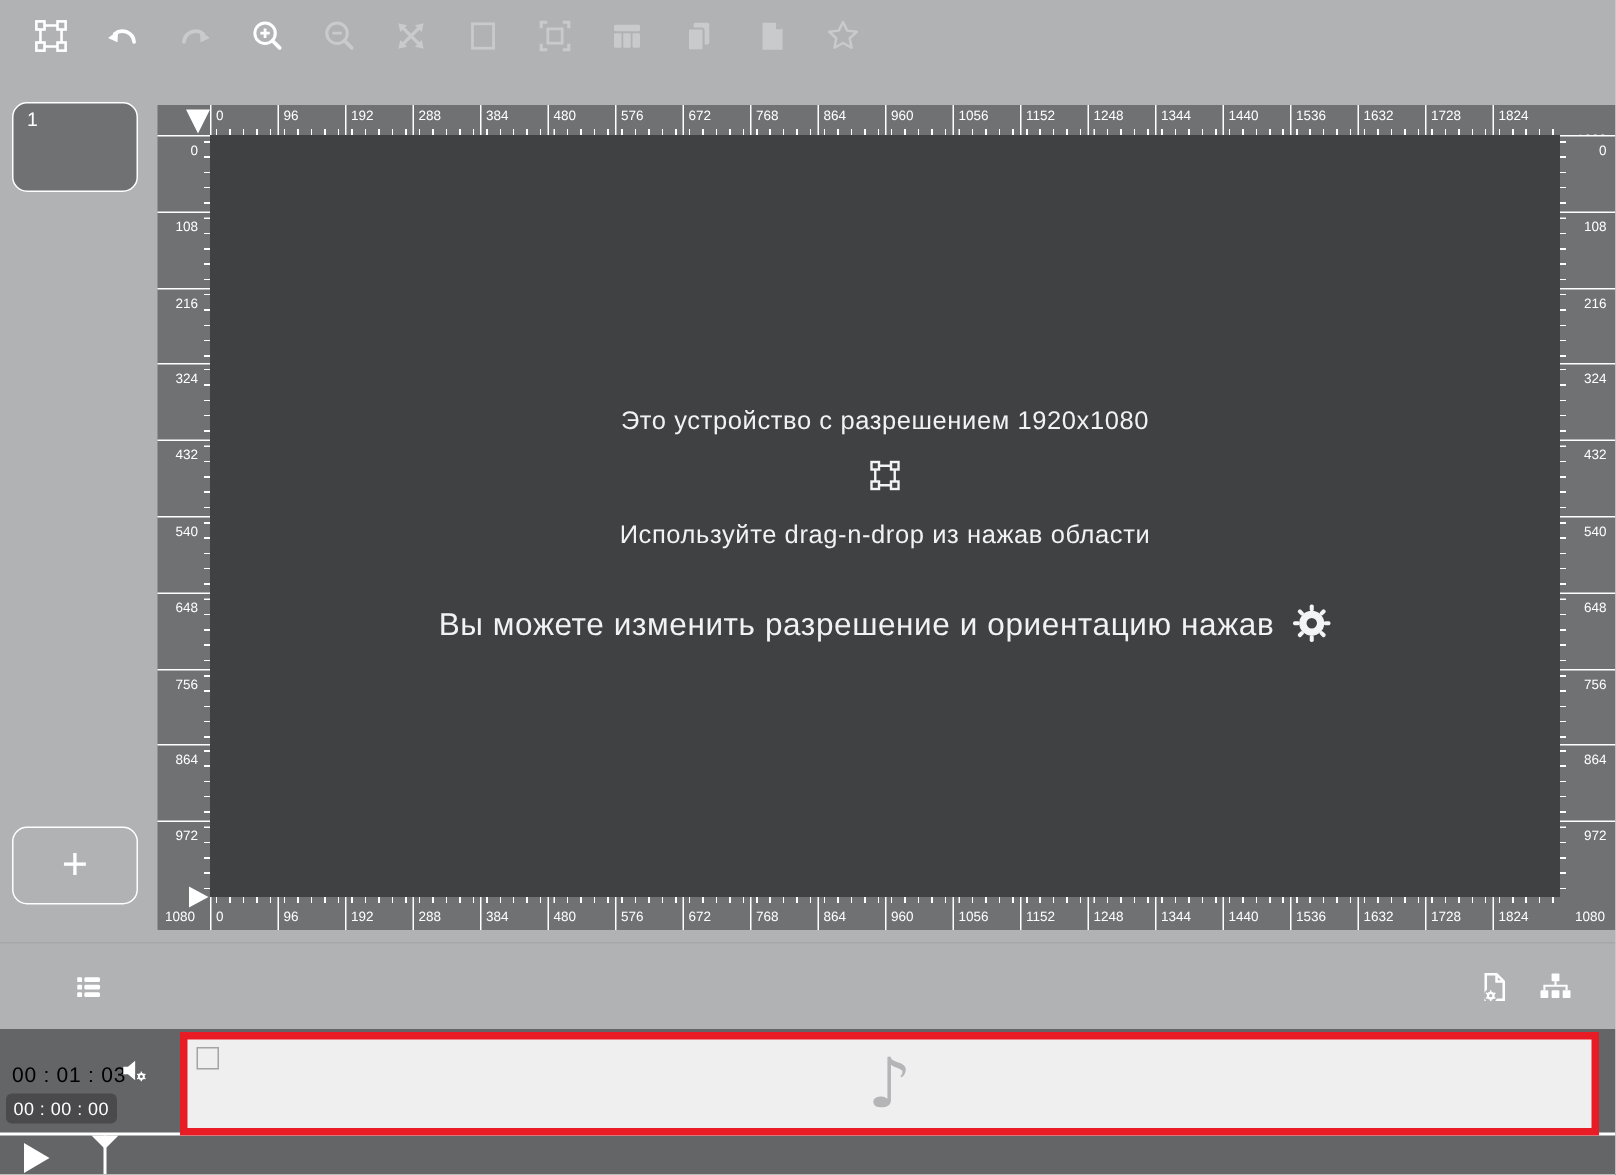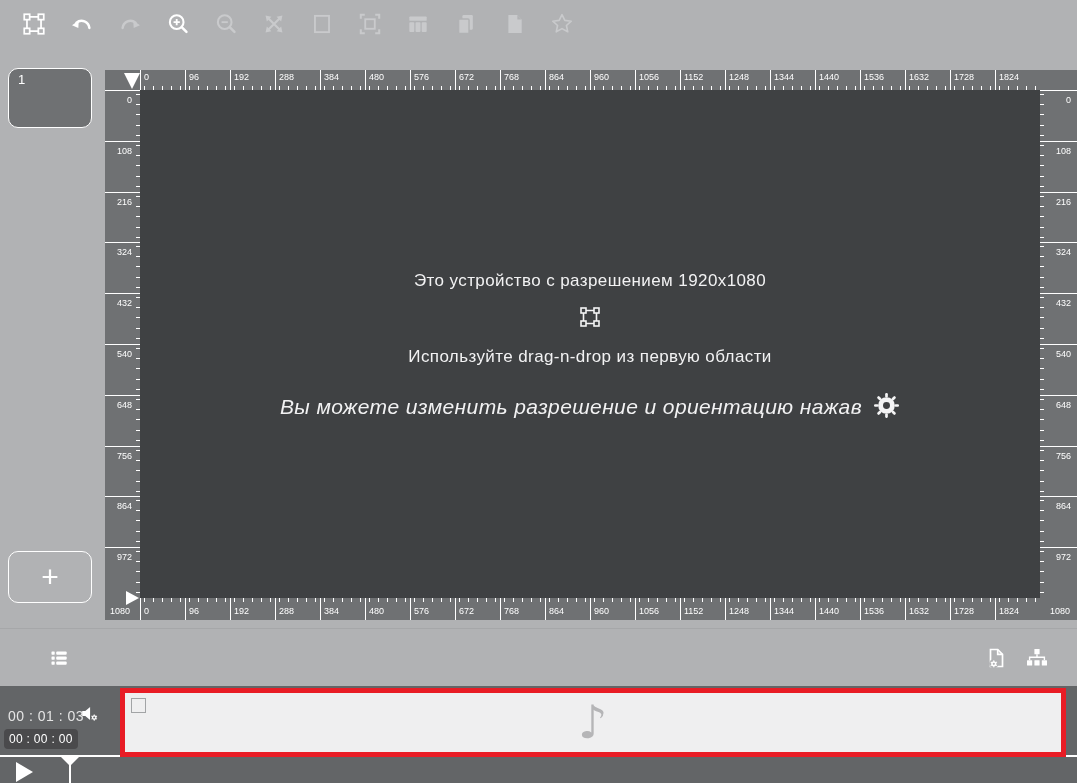--- a/index.html
+++ b/index.html
@@ -20,21 +20,21 @@
   .slide-num{position:absolute;left:9px;top:3px;color:#ffffff;font-size:13px;}
   .add-slide{position:absolute;left:8px;top:551px;width:84px;height:52px;border:1.5px solid #ffffff;
              border-radius:10px;box-sizing:border-box;display:flex;align-items:center;justify-content:center;
              color:#ffffff;font-size:30px;font-weight:300;cursor:pointer;}
 
   
   .canvas{position:absolute;left:140px;top:90px;width:900px;height:508px;background:#3f4143;}
   .canvas-msgs{position:absolute;left:0;top:178px;width:100%;display:flex;flex-direction:column;
                align-items:center;color:#f2f2f3;}
   .msg{display:flex;align-items:flex-end;gap:11px;font-size:17px;letter-spacing:.4px;margin-bottom:15px;height:23px;}
-  .msg.large{font-size:21px;margin-top:14px;font-style:italic;}
+  .msg.large{font-size:21px;margin-top:24px;}
   .msg-icon{display:flex;}
   .msg-icon svg{width:24px;height:24px;display:block;color:#f4f4f5;}
   .msg.large .msg-icon svg{width:27px;height:27px;}
 
   
   .ruler{position:absolute;background:#6f7173;color:#ffffff;font-size:9px;}
   #ruler-top{left:105px;top:70px;width:972px;height:20px;}
   #ruler-bottom{left:105px;top:598px;width:972px;height:22px;}
   #ruler-left{left:105px;top:90px;width:35px;height:508px;}
   #ruler-right{left:1040px;top:90px;width:37px;height:508px;}
@@ -70,21 +70,21 @@
   
   .bottom-bar{position:absolute;left:0;top:628px;width:100%;height:58px;display:flex;align-items:center;
       justify-content:space-between;padding:0 28px 0 47px;box-sizing:border-box;color:#ffffff;
       border-top:1px solid #a6a7a9;}
   .bar-right{display:flex;gap:17px;}
   .bar-icon{width:24px;height:24px;cursor:pointer;}
   .bar-icon svg{width:24px;height:24px;display:block;}
 
   
   .timeline{position:absolute;left:0;top:686px;width:100%;height:97px;background:#636567;}
-  .tl-duration{position:absolute;left:8px;top:22px;color:#e5e5e5;font-size:14px;letter-spacing:.5px;white-space:nowrap;}
+  .tl-duration{position:absolute;left:8px;top:22px;color:#000000;font-size:14px;letter-spacing:.5px;white-space:nowrap;}
   .tl-speaker{position:absolute;left:80px;top:18px;width:20px;height:20px;color:#ffffff;cursor:pointer;}
   .tl-speaker svg{width:20px;height:20px;display:block;}
   .tl-chip{position:absolute;left:4px;top:43px;min-width:70px;height:20px;background:#4a4a4c;border-radius:4px;
       color:#ffffff;font-size:12px;display:flex;align-items:center;justify-content:center;
       letter-spacing:.3px;padding:0 5px;box-sizing:border-box;white-space:nowrap;}
   .tl-baseline{position:absolute;left:0;top:69px;width:100%;height:2px;background:#ffffff;z-index:1;}
   .tl-track{position:absolute;left:120px;top:2px;width:946px;height:69px;background:#efeff0;
       border:5px solid #e81c25;box-sizing:border-box;z-index:2;cursor:pointer;}
   .tl-checkbox{position:absolute;left:6px;top:5px;width:15px;height:15px;border:1px solid #a2a4a6;
       box-sizing:border-box;cursor:pointer;}
@@ -412,21 +412,21 @@
             <svg viewBox="0 0 24 24" fill="none" stroke="currentColor" stroke-width="1.6">
     <rect x="3" y="3" width="5" height="5"></rect>
               <rect x="16" y="3" width="5" height="5"></rect>
     <rect x="3" y="16" width="5" height="5"></rect>
               <rect x="16" y="16" width="5" height="5"></rect>
     <path d="M8 5.5h8M8 18.5h8M5.5 8v8M18.5 8v8"></path>
   </svg>
           </span>
         </div>
         <div class="msg">
-          <span>Используйте drag-n-drop из первую области</span>
+          <span>Используйте drag-n-drop из нажав области</span>
         </div>
         <div class="msg large">
           <span>Вы можете изменить разрешение и ориентацию нажав</span>
           <span class="msg-icon">
             <svg viewBox="0 0 24 24">
     <g fill="currentColor">
       <path fill-rule="evenodd" d="M12 4.6a7.4 7.4 0 1 0 0 14.8 7.4 7.4 0 0 0 0-14.8zm0 4.3a3.1 3.1 0 1 1 0 6.2 3.1 3.1 0 0 1 0-6.2z"></path>
       <rect x="10.8" y="0.9" width="2.4" height="4" rx="1"></rect>
       <rect x="10.8" y="0.9" width="2.4" height="4" rx="1" transform="rotate(45 12 12)"></rect>
       <rect x="10.8" y="0.9" width="2.4" height="4" rx="1" transform="rotate(90 12 12)"></rect>

